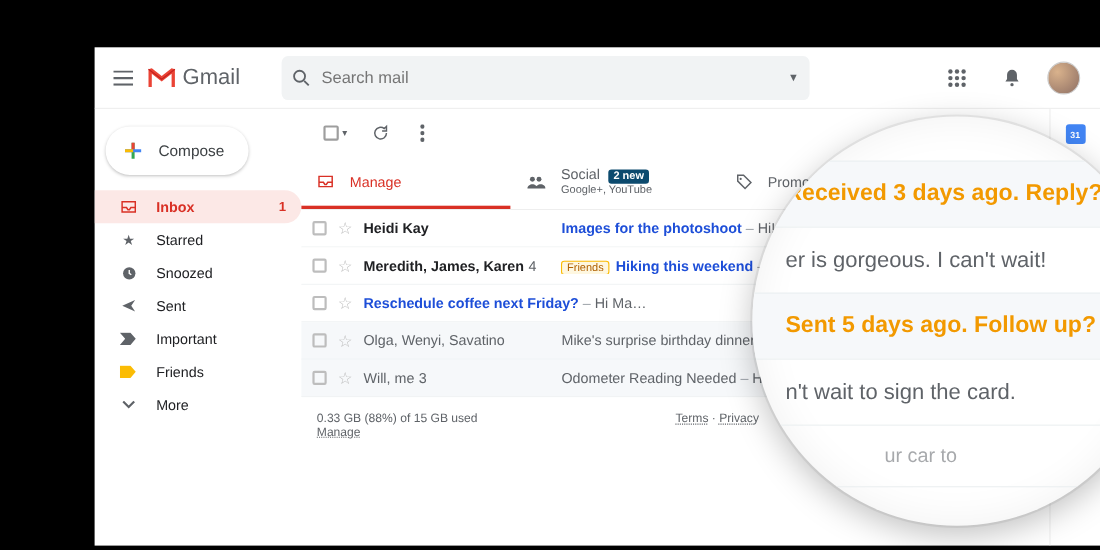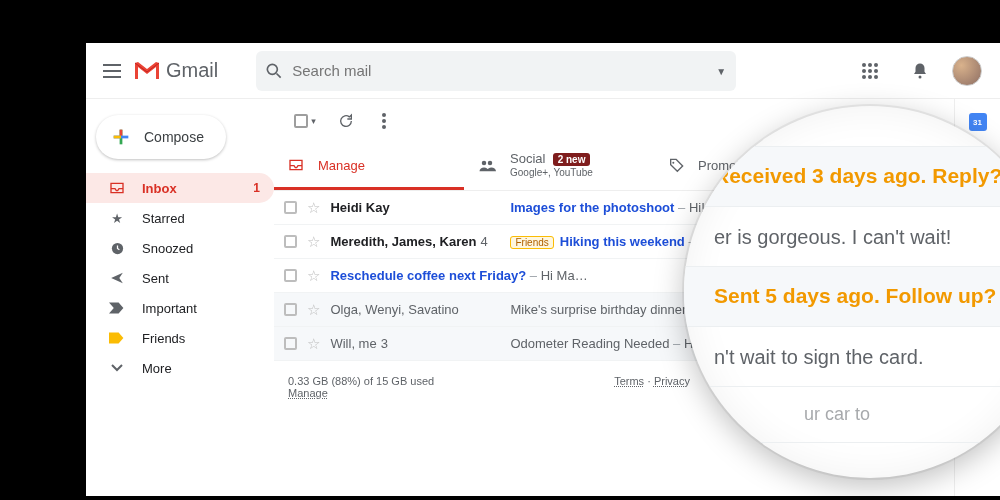--- a/index.html
+++ b/index.html
@@ -36,21 +36,21 @@
   
   .toolbar { height:44px; display:flex; align-items:center; padding-left:10px; gap:2px; color:#5f6368;}
   .checkbox { width:14px; height:14px; border:2px solid #9e9e9e; border-radius:2px; display:inline-block;}
   .caret { font-size:9px; color:#5f6368; }
 
   
   .tabs { height:48px; display:flex; border-bottom:1px solid #eee;}
   .tab { width:190px; display:flex; align-items:center; gap:14px; padding:0 14px; color:#5f6368; font-size:13px; border-bottom:2px solid transparent; cursor:pointer;}
   .tab.active { color:#d93025; border-bottom:3px solid #d93025; font-weight:500;}
   .tab .sub { display:flex; flex-direction:column; line-height:1.15;}
-  .badge-new { background:#7f1d1d; color:#fff; font-size:10px; padding:1px 5px; border-radius:3px; font-weight:bold;}
+  .badge-new { background:#0c4a6e; color:#fff; font-size:10px; padding:1px 5px; border-radius:3px; font-weight:bold;}
   .sub-small { font-size:10px; color:#5f6368; }
 
   
   .rows { }
   .row { height:34px; display:flex; align-items:center; padding:0 10px; border-bottom:1px solid #f1f3f4; font-size:13px; color:#5f6368; gap:10px; cursor:pointer;}
   .row .checkbox { width:13px; height:13px; border:2px solid #bdbdbd;}
   .star { color:#bdbdbd; font-size:15px;}
   .sender { width:170px; flex-shrink:0; white-space:nowrap; overflow:hidden; text-overflow:ellipsis;}
   .row.unread .sender { color:#202124; font-weight:bold;}
   .row.unread .subject-text { color:#1d4ed8; font-weight:bold;}

